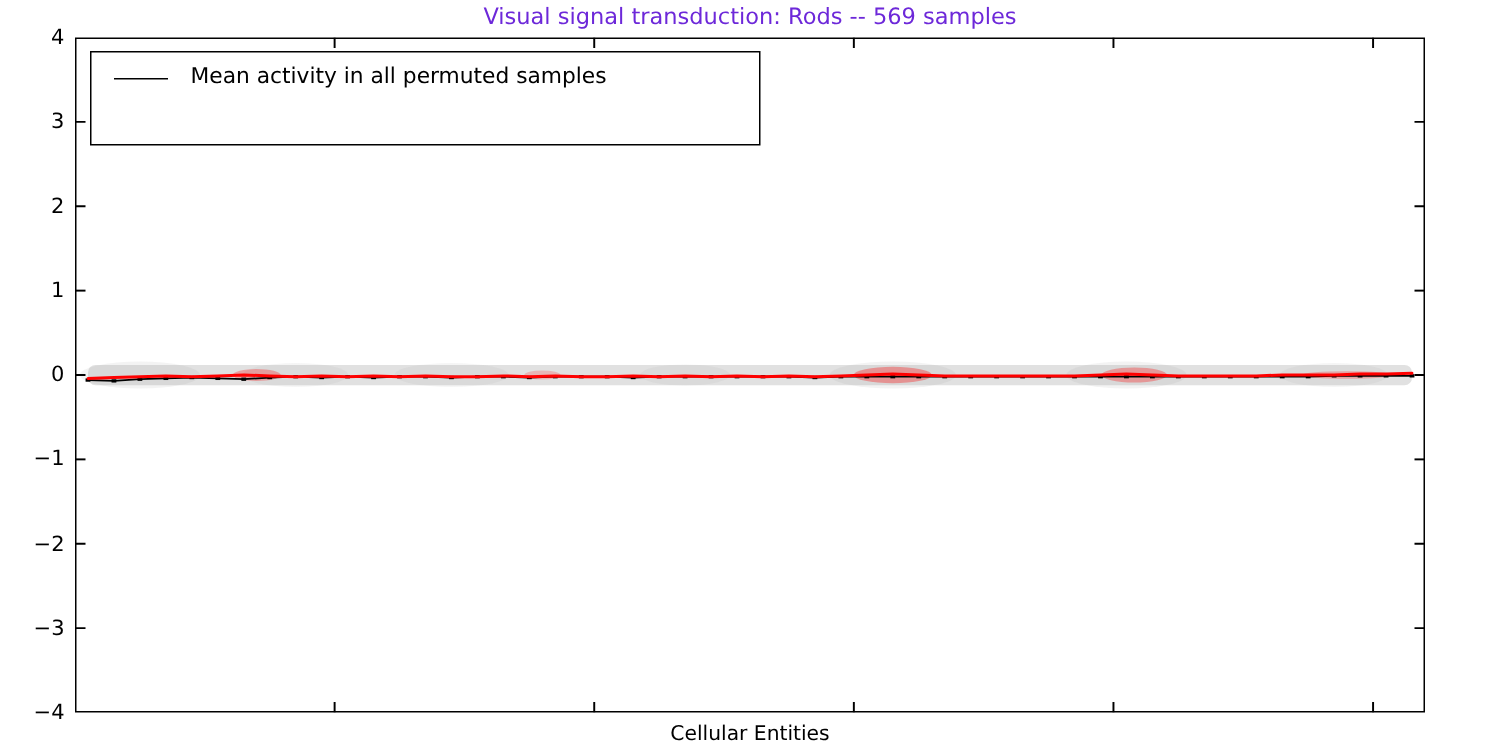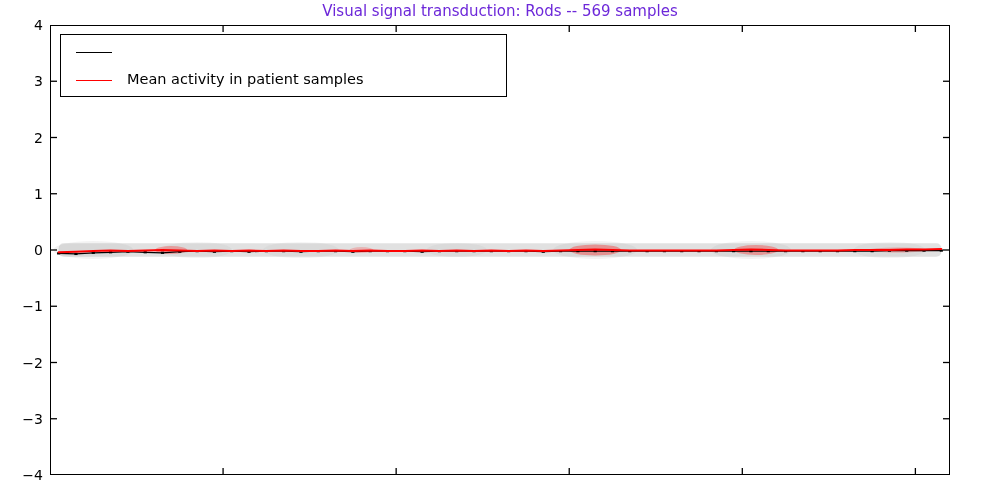--- a/index.html
+++ b/index.html
@@ -44,20 +44,21 @@
 <body>
 
 <div id="figure">
 
   <div id="chart-title">Visual signal transduction: Rods -- 569 samples</div>
 
   <div id="y-axis-label-wrap">
     <div id="y-axis-label">Inferred Activity</div>
   </div>
 
+  <div id="x-axis-label">Cellular Entities</div>
 
   <div id="y-tick-labels">
       <div class="y-tick-label" style="top: 16px;">4</div>
       <div class="y-tick-label" style="top: 72.25px;">3</div>
       <div class="y-tick-label" style="top: 128.5px;">2</div>
       <div class="y-tick-label" style="top: 184.75px;">1</div>
       <div class="y-tick-label" style="top: 241px;">0</div>
       <div class="y-tick-label" style="top: 297.25px;">−1</div>
       <div class="y-tick-label" style="top: 353.5px;">−2</div>
       <div class="y-tick-label" style="top: 409.75px;">−3</div>
@@ -210,20 +211,17 @@
       <line x1="519.2307692307692" y1="443" x2="519.2307692307692" y2="450" stroke="#000" stroke-width="1.3"></line>
       <line x1="692.3076923076923" y1="0" x2="692.3076923076923" y2="7" stroke="#000" stroke-width="1.3"></line>
       <line x1="692.3076923076923" y1="443" x2="692.3076923076923" y2="450" stroke="#000" stroke-width="1.3"></line>
       <line x1="865.3846153846154" y1="0" x2="865.3846153846154" y2="7" stroke="#000" stroke-width="1.3"></line>
       <line x1="865.3846153846154" y1="443" x2="865.3846153846154" y2="450" stroke="#000" stroke-width="1.3"></line>
     </svg>
 
   <div id="legend">
     <div class="legend-row" style="top:4px;">
       <span class="legend-swatch" id="swatch-0" style="border-top-color: rgb(0, 0, 0);"></span>
-    </div>
-    <div class="legend-row" style="top:32px;">
-      <span class="legend-swatch" id="swatch-1" style="border-top-color: rgb(255, 0, 0);"></span>
-      <span class="legend-label">Mean activity in patient samples</span>
+      <span class="legend-label">Mean activity in all permuted samples</span>
     </div>
   </div>
 
 </div>
 
 </body></html>

